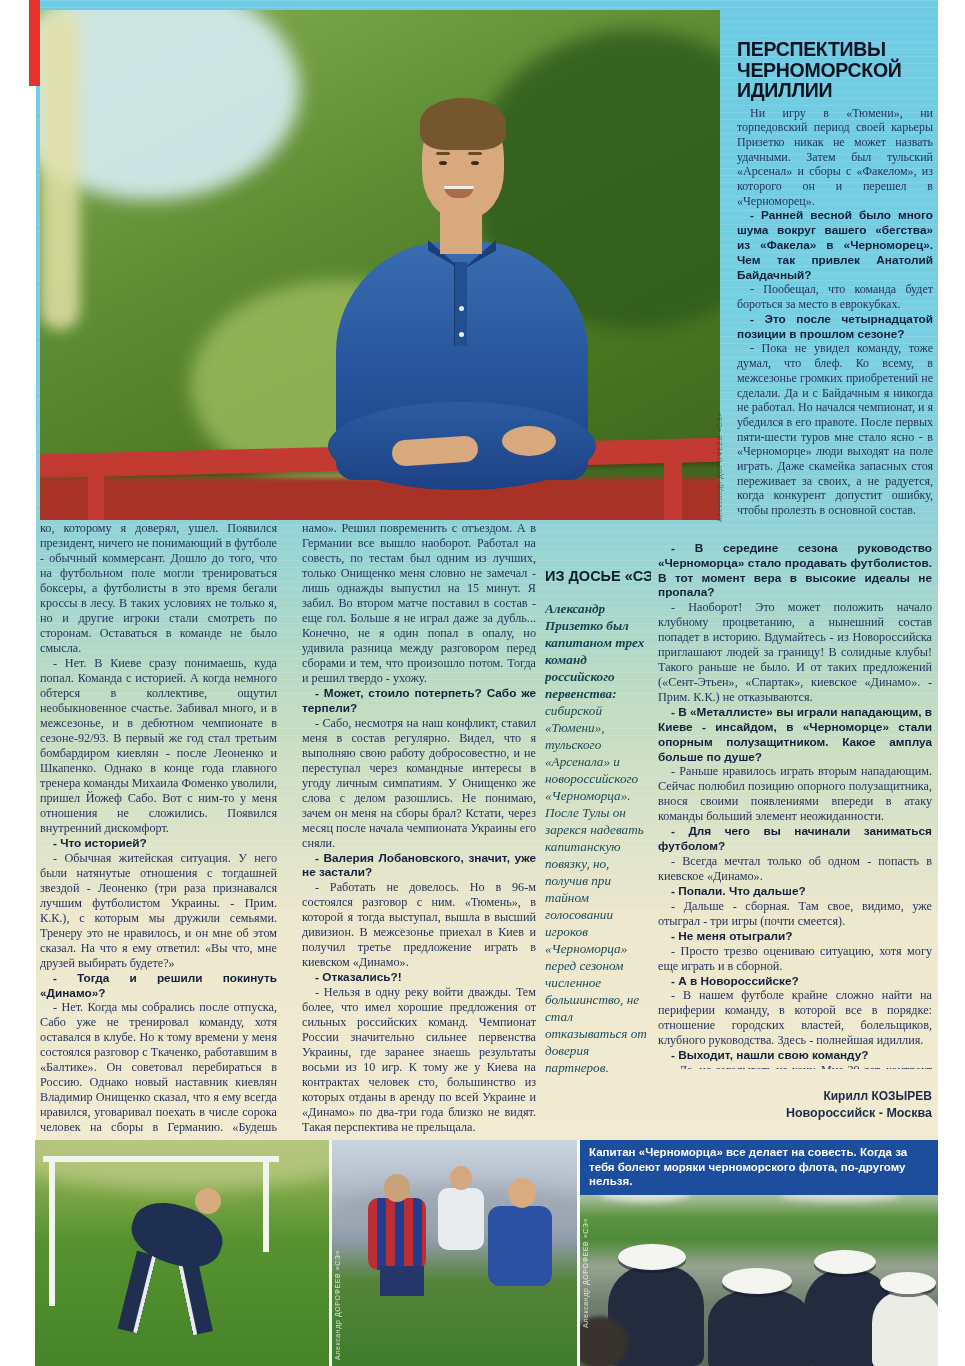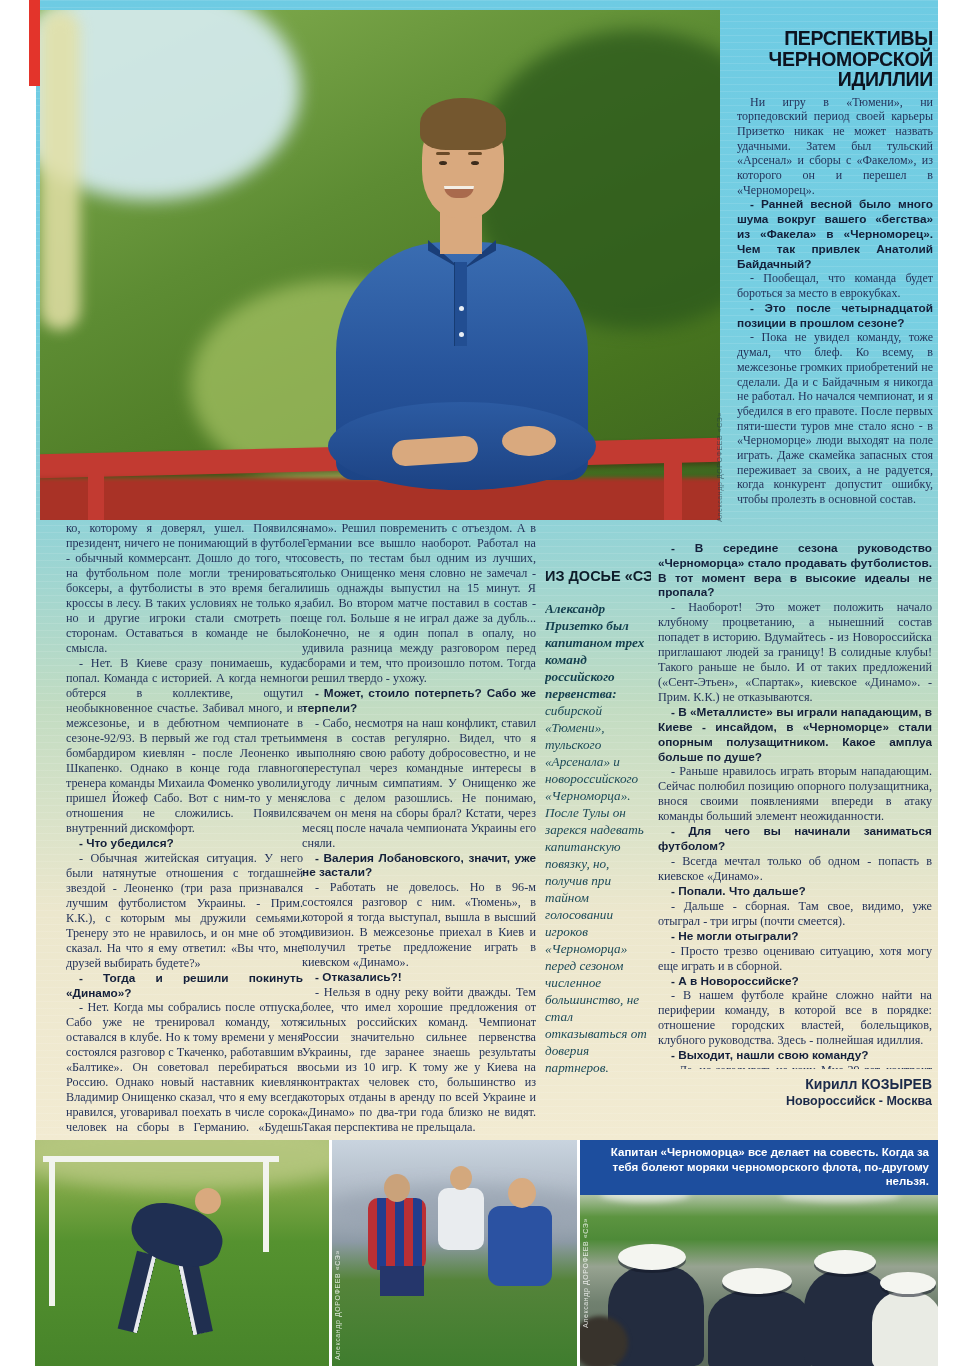--- a/index.html
+++ b/index.html
@@ -47,34 +47,34 @@
   .credit-v{position:absolute;writing-mode:vertical-rl;transform:rotate(180deg);
     font-family:"Liberation Sans",sans-serif;font-size:7px;letter-spacing:.6px;}
   .credit-main{left:716px;top:392px;height:130px;color:rgba(30,55,70,.6);}
   .credit-light{color:rgba(255,255,255,.8);}
   
   .col{position:absolute;overflow:hidden;color:#24335b;font-size:12.2px;line-height:15px;text-align:justify;}
   .col p{margin:0;text-indent:13px;}
   .col p.cont{text-indent:0;}
   .col p.q{font-family:"Liberation Sans",sans-serif;font-weight:bold;font-size:11.8px;line-height:14.8px;color:#131f3a;}
   .col h2.h{font-family:"Liberation Sans",sans-serif;font-weight:bold;font-size:19.5px;line-height:20.5px;
-    color:#0c1320;margin:0 0 5px;text-align:right;letter-spacing:-.3px;}
+    color:#0c1320;margin:11px 0 5px;text-align:left;letter-spacing:-.3px;}
   .col-topright{left:737px;top:28px;width:196px;height:512px;font-size:12px;line-height:14.7px;}
-  .col-c1{left:66px;top:521px;width:237px;height:616px;}
+  .col-c1{left:40px;top:521px;width:237px;height:616px;}
   .col-c2{left:302px;top:521px;width:234px;height:616px;}
   .col-c3{left:658px;top:541px;width:274px;height:528px;}
   
   .dossier{position:absolute;left:545px;top:568px;width:106px;height:560px;overflow:hidden;}
   .dossier-head{font-family:"Liberation Sans",sans-serif;font-weight:bold;font-size:14.5px;color:#0e1d2a;margin-bottom:16px;white-space:nowrap;}
   .dossier-lead{font-style:italic;font-weight:bold;font-size:13.2px;line-height:17px;color:#14404f;}
   .dossier-body{font-style:italic;font-size:13.2px;line-height:17px;color:#1c4a58;}
   
   .byline{position:absolute;left:658px;top:1076px;width:274px;text-align:right;
     font-family:"Liberation Sans",sans-serif;font-weight:bold;color:#1b2a4a;}
-  .byline .b1{font-size:14px;line-height:17px;}
+  .byline .b1{font-size:12px;line-height:17px;margin-top:12px;}
   .byline .b2{font-size:12.5px;line-height:16px;}
   
   .photo-b1{left:35px;top:1140px;width:294px;height:226px;
     background:linear-gradient(180deg,#aabf76 0%,#7da645 22%,#55922f 45%,#47842a 100%);}
   .photo-b2{left:332px;top:1140px;width:245px;height:226px;
     background:linear-gradient(180deg,#c9d4df 0%,#aab4c0 30%,#8d9aa6 45%,#55843a 62%,#3f7d2e 100%);}
   .photo-b3{left:580px;top:1140px;width:358px;height:226px;
     background:linear-gradient(180deg,#cfd8c8 0%,#c3cdbb 22%,#5c9440 34%,#4e8a38 44%,#97a391 56%,#70806f 72%,#5c6b5c 100%);}
   .goal-bar{position:absolute;background:#f2f4ee;}
   .b1-cross{left:8px;top:16px;width:236px;height:6px;}
@@ -92,21 +92,21 @@
   .b2-head2{position:absolute;left:118px;top:26px;width:22px;height:24px;border-radius:50%;background:#d3a87d;}
   .b2-blue-shirt{position:absolute;left:156px;top:66px;width:64px;height:80px;border-radius:12px;background:#2b52a2;}
   .b2-head3{position:absolute;left:176px;top:38px;width:28px;height:30px;border-radius:50%;background:#d8ab80;}
   .b2-shorts{position:absolute;left:48px;top:126px;width:44px;height:30px;background:#25366b;}
   .sailor{position:absolute;}
   .cap{position:absolute;background:#f4f5f0;border-radius:50%;box-shadow:0 3px 0 rgba(20,25,40,.55);}
   .shoulders{position:absolute;background:#232c3f;border-radius:40% 40% 10% 10%;}
   .shoulders.white{background:#e9ebe4;}
   .caption-bar{position:absolute;left:0;top:0;width:100%;box-sizing:border-box;padding:5px 9px 6px;
     background:#1d4e9e;color:#ffffff;font-family:"Liberation Sans",sans-serif;
-    font-weight:bold;font-size:11.5px;line-height:14.5px;text-align:right;}
+    font-weight:bold;font-size:11.5px;line-height:14.5px;text-align:left;}
 </style>
 </head>
 <body>
 
 <div class="page">
 
   <div class="bg-panel"></div>
   <div class="red-stripe"></div>
 
   <div class="photo photo-main">
@@ -141,21 +141,21 @@
       <h2 class="h">ПЕРСПЕКТИВЫ ЧЕРНОМОРСКОЙ ИДИЛЛИИ</h2>
       <p class="p">Ни игру в «Тюмени», ни торпедовский период своей карьеры Призетко никак не может назвать удачными. Затем был тульский «Арсенал» и сборы с «Факелом», из которого он и перешел в «Черноморец».</p>
       <p class="q">- Ранней весной было много шума вокруг вашего «бегства» из «Факела» в «Черноморец». Чем так привлек Анатолий Байдачный?</p>
       <p class="a">- Пообещал, что команда будет бороться за место в еврокубках.</p>
       <p class="q">- Это после четырнадцатой позиции в прошлом сезоне?</p>
       <p class="a">- Пока не увидел команду, тоже думал, что блеф. Ко всему, в межсезонье громких приобретений не сделали. Да и с Байдачным я никогда не работал. Но начался чемпионат, и я убедился в его правоте. После первых пяти-шести туров мне стало ясно - в «Черноморце» люди выходят на поле играть. Даже скамейка запасных стоя переживает за своих, а не радуется, когда конкурент допустит ошибку, чтобы пролезть в основной состав.</p>
     </div>
   <div class="col col-c1">
       <p class="cont">ко, которому я доверял, ушел. Появился президент, ничего не понимающий в футболе - обычный коммерсант. Дошло до того, что на футбольном поле могли тренироваться боксеры, а футболисты в это время бегали кроссы в лесу. В таких условиях не только я, но и другие игроки стали смотреть по сторонам. Оставаться в команде не было смысла.</p>
       <p class="a">- Нет. В Киеве сразу понимаешь, куда попал. Команда с историей. А когда немного обтерся в коллективе, ощутил необыкновенное счастье. Забивал много, и в межсезонье, и в дебютном чемпионате в сезоне-92/93. В первый же год стал третьим бомбардиром киевлян - после Леоненко и Шкапенко. Однако в конце года главного тренера команды Михаила Фоменко уволили, пришел Йожеф Сабо. Вот с ним-то у меня отношения не сложились. Появился внутренний дискомфорт.</p>
-      <p class="q">- Что убедился?</p>
+      <p class="q">- Что историей?</p>
       <p class="a">- Обычная житейская ситуация. У него были натянутые отношения с тогдашней звездой - Леоненко (три раза признавался лучшим футболистом Украины. - Прим. К.К.), с которым мы дружили семьями. Тренеру это не нравилось, и он мне об этом сказал. На что я ему ответил: «Вы что, мне друзей выбирать будете?»</p>
       <p class="q">- Тогда и решили покинуть «Динамо»?</p>
       <p class="a">- Нет. Когда мы собрались после отпуска, Сабо уже не тренировал команду, хотя оставался в клубе. Но к тому времени у меня состоялся разговор с Ткаченко, работавшим в «Балтике». Он советовал перебираться в Россию. Однако новый наставник киевлян Владимир Онищенко сказал, что я ему всегда нравился, уговаривал поехать в числе сорока человек на сборы в Германию. «Будешь лучшим, будешь играть, - убеждал он. - В «Балтику» всегда успеешь, а это - киевское «Ди-</p>
     </div>
   <div class="col col-c2">
       <p class="cont">намо». Решил повременить с отъездом. А в Германии все вышло наоборот. Работал на совесть, по тестам был одним из лучших, только Онищенко меня словно не замечал - лишь однажды выпустил на 15 минут. Я забил. Во втором матче поставил в состав - еще гол. Больше я не играл даже за дубль... Конечно, не я один попал в опалу, но удивила разница между разговором перед сборами и тем, что произошло потом. Тогда и решил твердо - ухожу.</p>
       <p class="q">- Может, стоило потерпеть? Сабо же терпели?</p>
       <p class="a">- Сабо, несмотря на наш конфликт, ставил меня в состав регулярно. Видел, что я выполняю свою работу добросовестно, и не переступал через командные интересы в угоду личным симпатиям. У Онищенко же слова с делом разошлись. Не понимаю, зачем он меня на сборы брал? Кстати, через месяц после начала чемпионата Украины его сняли.</p>
       <p class="q">- Валерия Лобановского, значит, уже не застали?</p>
       <p class="a">- Работать не довелось. Но в 96-м состоялся разговор с ним. «Тюмень», в которой я тогда выступал, вышла в высший дивизион. В межсезонье приехал в Киев и получил третье предложение играть в киевском «Динамо».</p>
@@ -165,21 +165,21 @@
     </div>
   <div class="col col-c3">
       <p class="q">- В середине сезона руководство «Черноморца» стало продавать футболистов. В тот момент вера в высокие идеалы не пропала?</p>
       <p class="a">- Наоборот! Это может положить начало клубному процветанию, а нынешний состав попадет в историю. Вдумайтесь - из Новороссийска приглашают людей за границу! В солидные клубы! Такого раньше не было. И от таких предложений («Сент-Этьен», «Спартак», киевское «Динамо». - Прим. К.К.) не отказываются.</p>
       <p class="q">- В «Металлисте» вы играли нападающим, в Киеве - инсайдом, в «Черноморце» стали опорным полузащитником. Какое амплуа больше по душе?</p>
       <p class="a">- Раньше нравилось играть вторым нападающим. Сейчас полюбил позицию опорного полузащитника, внося своими появлениями впереди в атаку команды больший элемент неожиданности.</p>
       <p class="q">- Для чего вы начинали заниматься футболом?</p>
       <p class="a">- Всегда мечтал только об одном - попасть в киевское «Динамо».</p>
       <p class="q">- Попали. Что дальше?</p>
       <p class="a">- Дальше - сборная. Там свое, видимо, уже отыграл - три игры (почти смеется).</p>
-      <p class="q">- Не могли отыграли?</p>
+      <p class="q">- Не меня отыграли?</p>
       <p class="a">- Просто трезво оцениваю ситуацию, хотя могу еще играть и в сборной.</p>
       <p class="q">- А в Новороссийске?</p>
       <p class="a">- В нашем футболе крайне сложно найти на периферии команду, в которой все в порядке: отношение городских властей, болельщиков, клубного руководства. Здесь - полнейшая идиллия.</p>
       <p class="q">- Выходит, нашли свою команду?</p>
       <p class="a">- Да, но загадывать не хочу. Мне 29 лет, контракт истекает, и возможное приглашение за границу может стать последним. Выбирать не придется. ■</p>
     </div>
 
   <div class="dossier">
     <div class="dossier-head">ИЗ ДОСЬЕ «СЭФ»</div>
     <div class="dossier-lead">Александр Призетко был капитаном трех команд российского первенства:</div>

